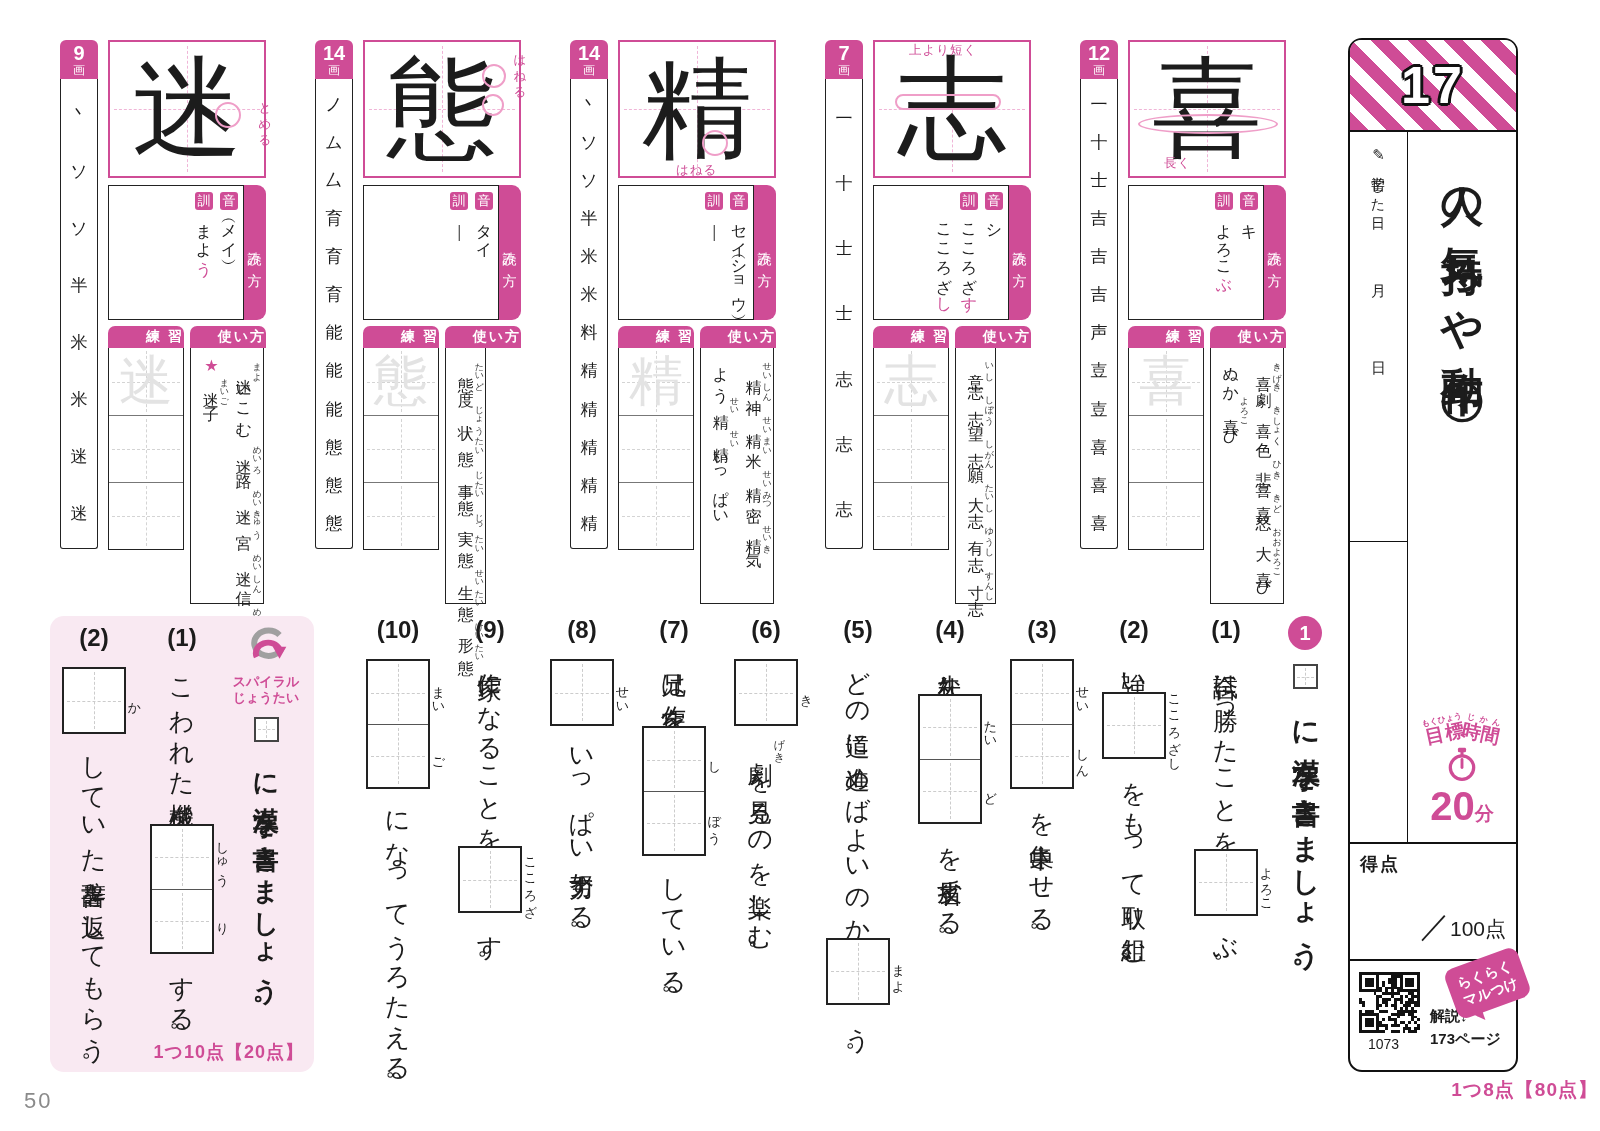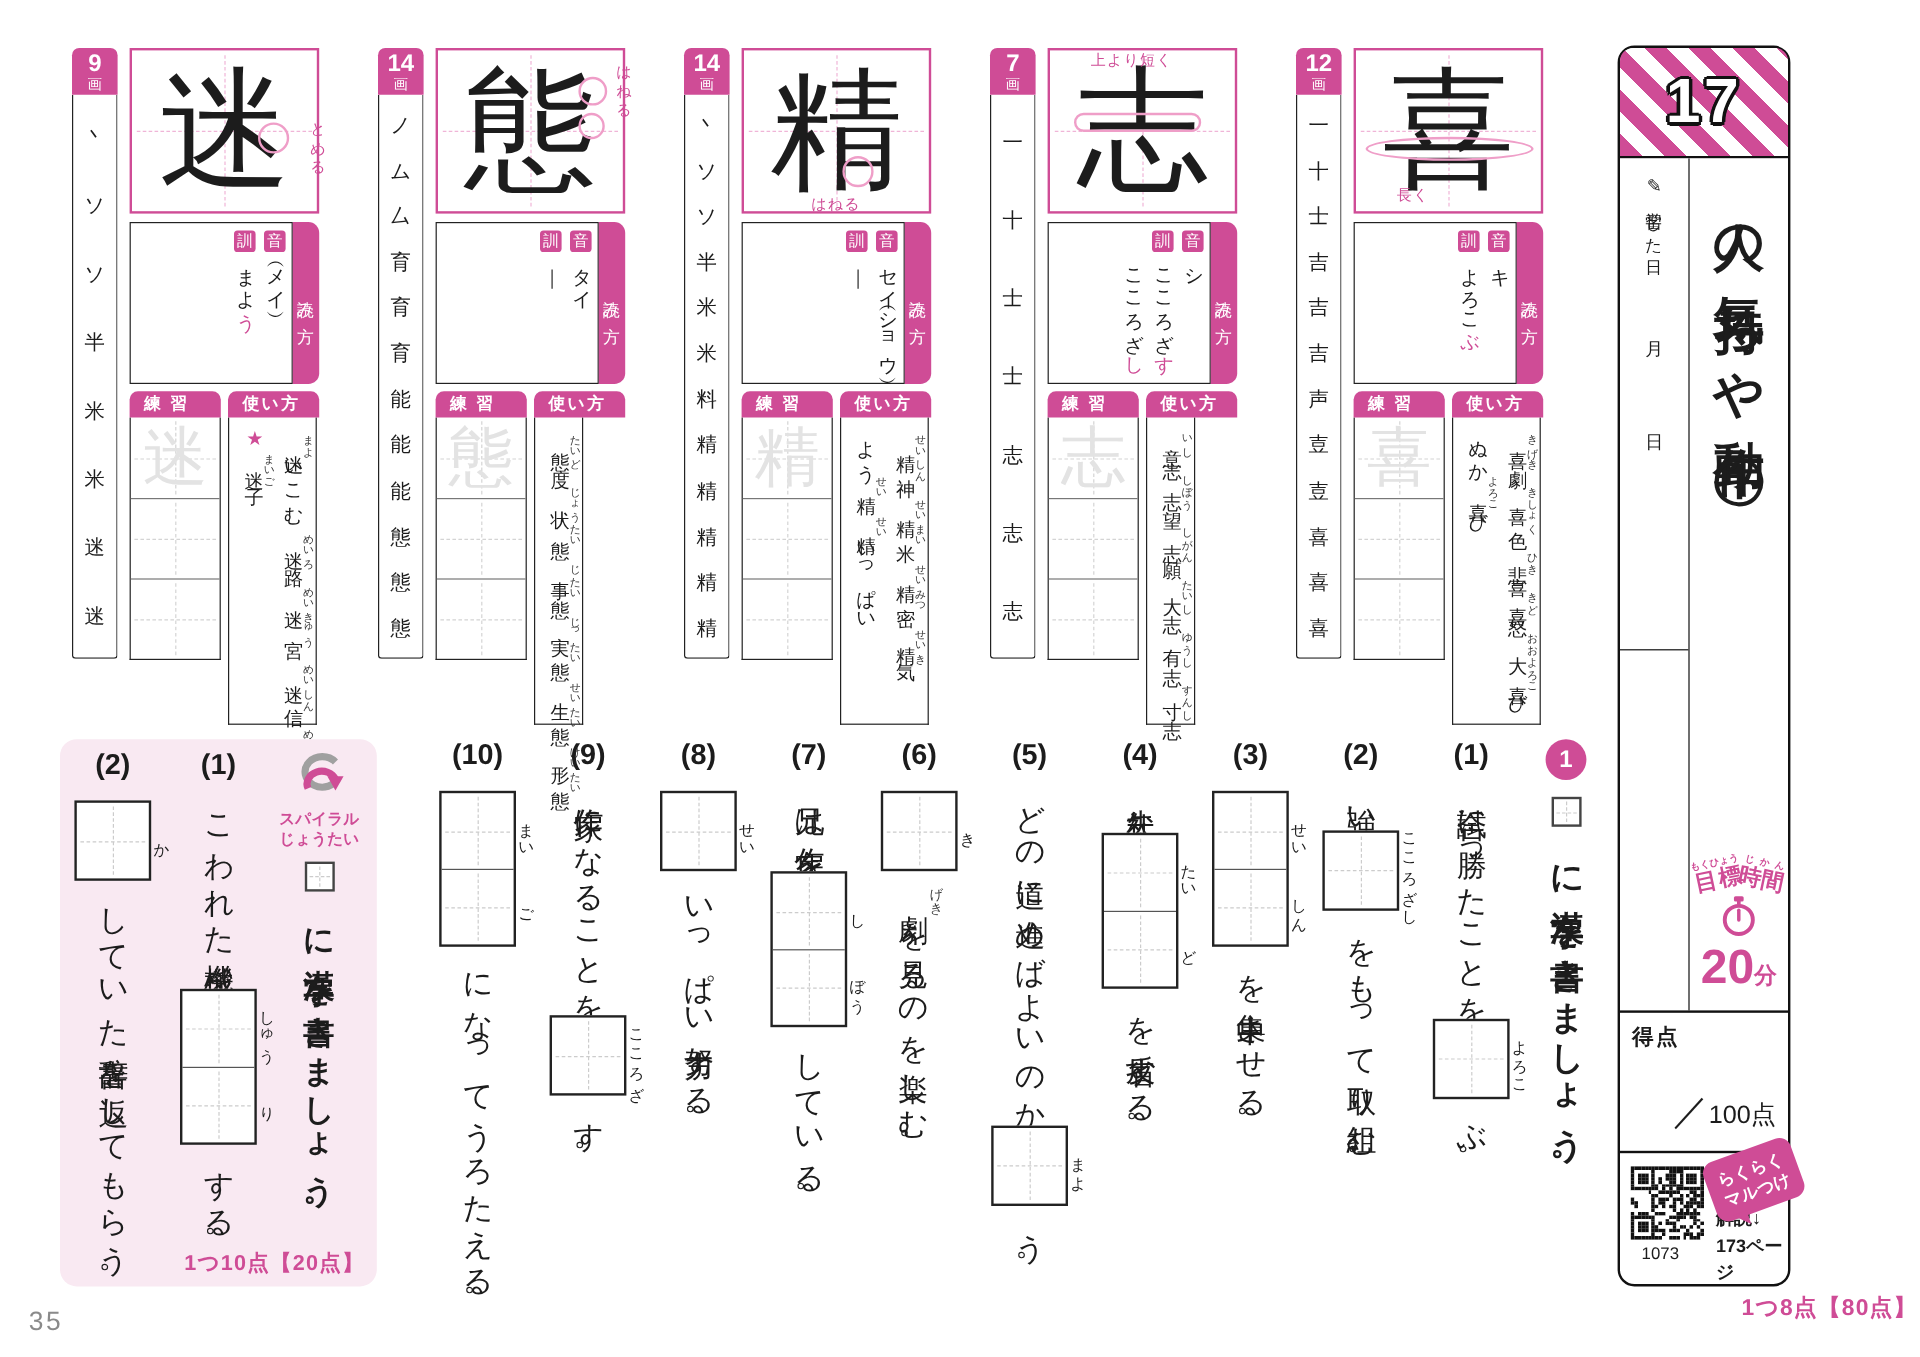--- a/index.html
+++ b/index.html
@@ -47,35 +47,35 @@
   .read-inner { flex:1; border:1.5px solid #222; background:#fff; writing-mode:vertical-rl; padding:6px 4px; }
   .rgroup { margin-left:5px; line-height:1.25; font-size:16px; }
   .rbadge { display:inline-block; writing-mode:horizontal-tb; width:18px; height:18px; background:#cf4c96;
     color:#fff; font-size:13px; line-height:18px; text-align:center; border-radius:3px; margin-bottom:3px; }
   .rbadge.empty { background:transparent; }
   .read-tab { width:22px; background:#cf4c96; color:#fff; border-radius:0 9px 9px 0;
     writing-mode:vertical-rl; font-size:14px; letter-spacing:3px; display:flex; align-items:center; justify-content:center; }
 
   .bottom { display:flex; gap:6px; }
   .bcol { flex:1; }
-  .bhead { background:#cf4c96; color:#fff; border-radius:7px 7px 0 0; text-align:left;
-    font-size:14px; font-weight:bold; padding:2px 12px; letter-spacing:2px; }
+  .bhead { background:#cf4c96; color:#fff; border-radius:7px 7px 0 0; text-align:right;
+    font-size:14px; font-weight:bold; padding:2px 0; letter-spacing:2px; }
   .pbox { border:1.5px solid #222; border-top:none; }
   .pcell { position:relative; height:67px; }
   .pcell + .pcell { border-top:1.5px solid #777; }
   .pcell::before { content:""; position:absolute; left:3px; right:3px; top:50%; border-top:1px dashed #d4d4d4; }
   .pcell::after  { content:""; position:absolute; top:3px; bottom:3px; left:50%; border-left:1px dashed #d4d4d4; }
   .trace { position:absolute; inset:0; display:flex; align-items:center; justify-content:center;
     font-size:54px; color:#e3e3e3; font-family:"Liberation Serif", serif; z-index:2; }
   .ubody { border:1.5px solid #222; border-top:none; height:256px; writing-mode:vertical-rl;
     font-size:16px; line-height:2.05; padding:8px 3px; letter-spacing:1px; }
   .uword { margin-inline-end:13px; white-space:nowrap; }
 
   
-  .right-panel { position:absolute; left:1348px; top:38px; width:144px; height:1034px;
+  .right-panel { position:absolute; left:1348px; top:38px; width:170px; height:1034px;
     border:2.5px solid #111; border-radius:14px; background:#fff; }
   .tab17 { height:92px; border-bottom:2.5px solid #111; border-radius:11px 11px 0 0;
     background:repeating-linear-gradient(45deg,#cf4c96 0 13px,#fff 13px 26px);
     display:flex; align-items:center; justify-content:center; }
   .tab17 span { font-size:52px; font-weight:900; color:#fff; letter-spacing:3px;
     text-shadow:3px 0 0 #111,-3px 0 0 #111,0 3px 0 #111,0 -3px 0 #111,2px 2px 0 #111,-2px 2px 0 #111,2px -2px 0 #111,-2px -2px 0 #111; }
   .panel-mid { display:flex; height:710px; }
   .pm-left { width:57px; display:flex; flex-direction:column; }
   .date-box { height:410px; border-bottom:1.5px solid #111; display:flex; flex-direction:column; align-items:center; padding-top:14px; }
   .pencil { font-size:15px; margin-bottom:2px; }
@@ -1067,14 +1067,14 @@
           <div class="ans-box">
             <div class="ans-cell">
               <span class="ans-furi">か</span>
             </div>
           </div>
           <div class="v-text sent"><span><span>していた辞書を返してもらう。</span></span></div>
         </div>
       </div>
     </section>
 
-  <div class="pagenum">35</div>
+  <div class="pagenum">50</div>
 </div>
 
 </body></html>

